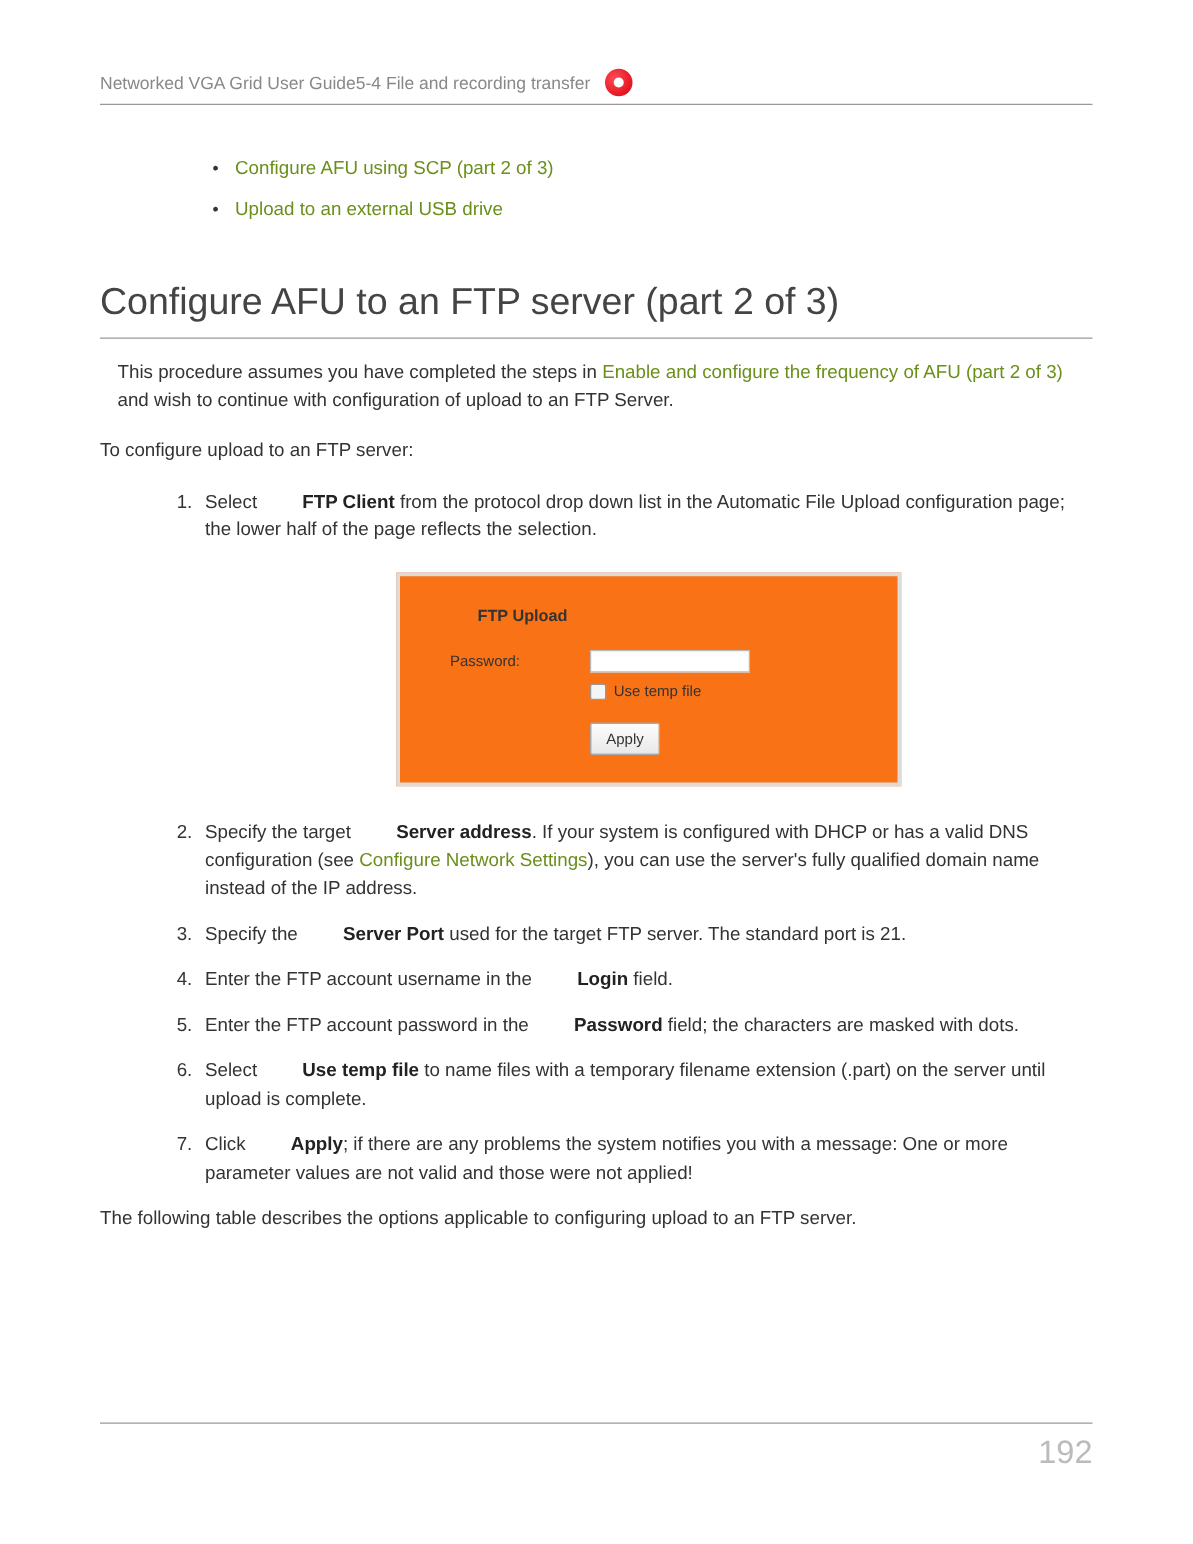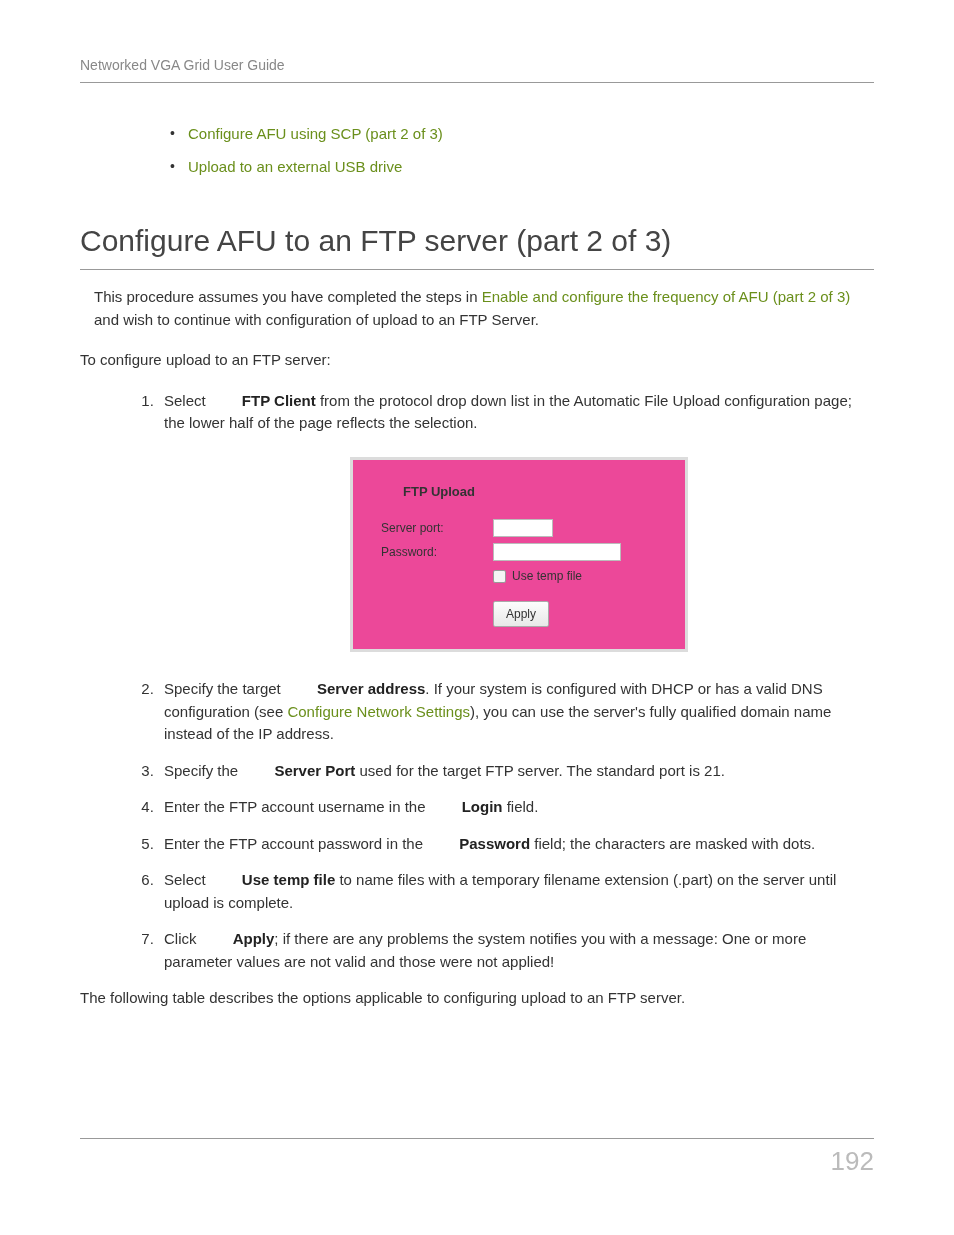--- a/index.html
+++ b/index.html
@@ -50,24 +50,24 @@
   }
   .intro { padding-left: 14px; margin-bottom: 18px; }
   .lead { margin-bottom: 18px; }
   ol.steps {
     list-style: decimal;
     padding-left: 78px;
   }
   ol.steps > li { padding-left: 6px; margin-bottom: 14px; }
   .figure-wrap { display: flex; justify-content: center; margin: 22px 0 26px; }
   .figure {
-    width: 338px;
+    width: 404px;
     border: 3px solid #dcdcdc;
-    background: #ec4899;
-    padding: 22px 28px 22px 28px;
+    background: #f97316;
+    padding: 22px 28px 22px 40px;
     font-family: Verdana, Arial, sans-serif;
     font-size: 12px;
     color: #333;
   }
   .figure h3 {
     font-size: 13px; font-weight: bold; margin-bottom: 18px; margin-left: 22px;
   }
   .frow { display: flex; align-items: center; margin-bottom: 6px; }
   .flabel { width: 112px; text-align: left; }
   .finput {
@@ -96,20 +96,24 @@
     position: absolute; right: 80px; bottom: 54px;
     color: #bbb; font-size: 26px; font-weight: 300;
   }
   b { font-weight: 600; color: #222; padding-left: 32px; }
 </style>
 </head>
 <body>
 
 <div class="header-bar">
   <span>Networked VGA Grid User Guide</span>
+  <div class="header-right">
+    <span>5-4 File and recording transfer</span>
+    <span class="logo-dot"></span>
+  </div>
 </div>
 
 <div class="top-links">
   <ul>
     <li>
       <a class="link" href="#">Configure AFU using SCP (part 2 of 3)</a>
     </li>
     <li>
       <a class="link" href="#">Upload to an external USB drive</a>
     </li>
@@ -126,24 +130,20 @@
 
 <p class="lead">To configure upload to an FTP server:</p>
 
 <ol class="steps">
   <li>
     <span>Select </span><b>FTP Client</b><span> from the protocol drop down list in the Automatic File Upload configuration page; the lower half of the page reflects the selection.</span>
 
     <div class="figure-wrap">
       <div class="figure">
         <h3>FTP Upload</h3>
-        <div class="frow">
-          <span class="flabel">Server port:</span>
-          <span class="finput w-short"></span>
-        </div>
         <div class="frow">
           <span class="flabel">Password:</span>
           <span class="finput w-long"></span>
         </div>
         <div class="frow check">
           <span class="fcheckbox"></span>
           <span>Use temp file</span>
         </div>
         <div class="apply-row">
           <span class="apply-btn">Apply</span>

